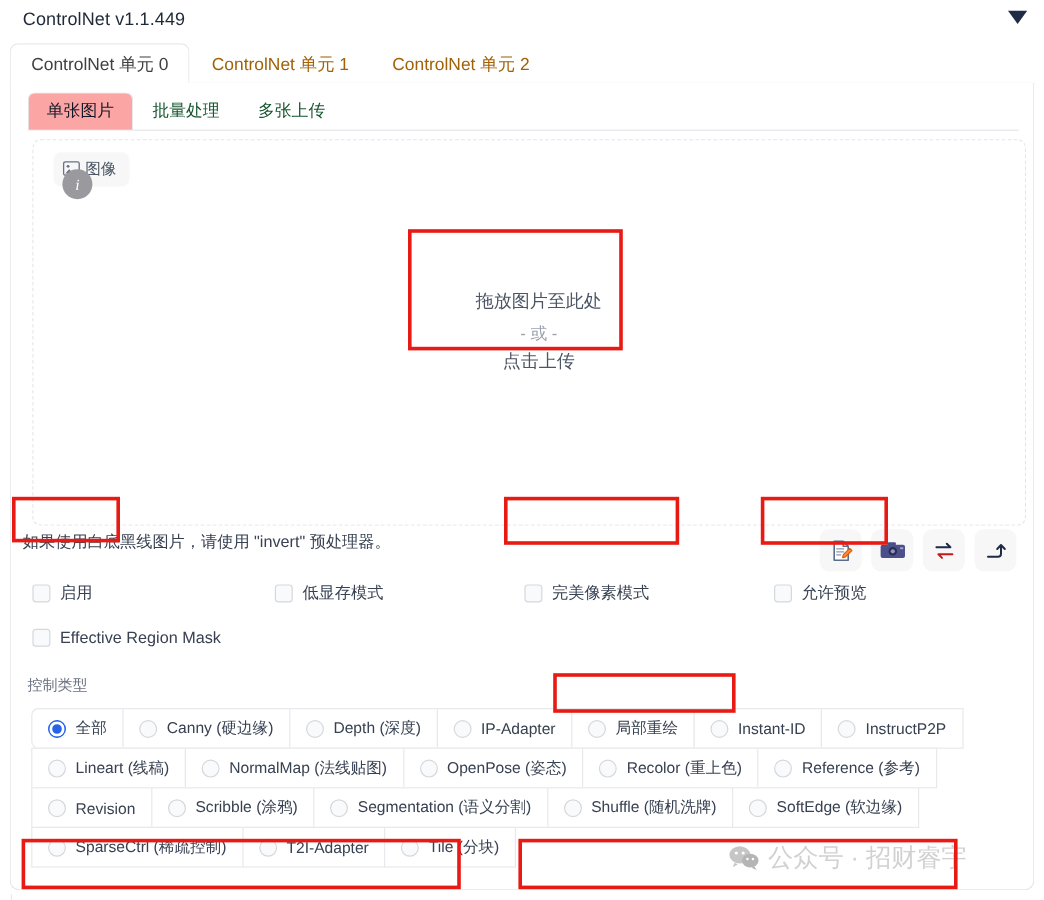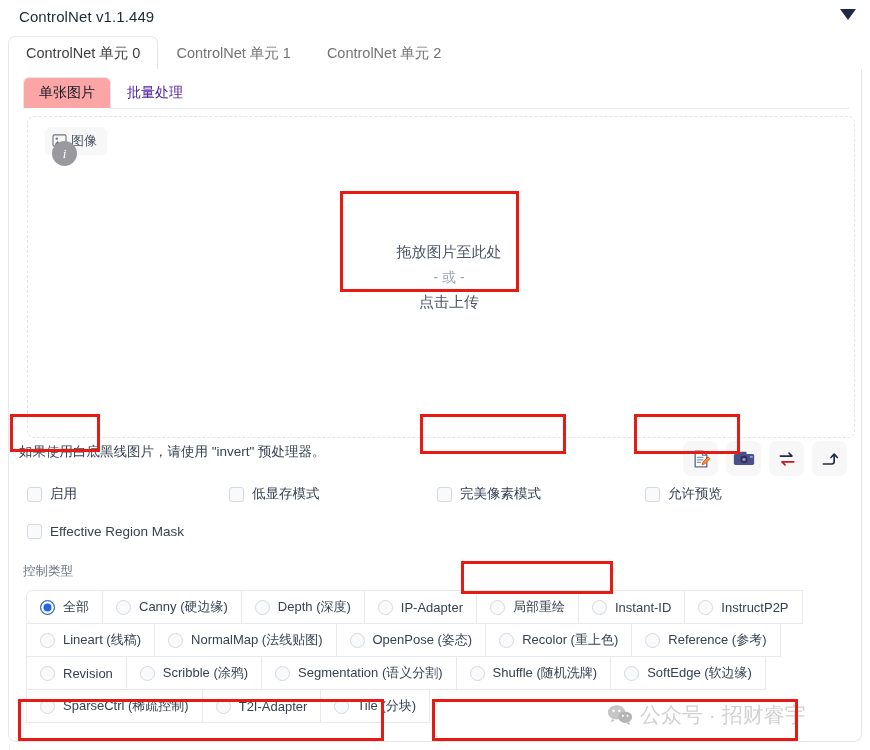--- a/index.html
+++ b/index.html
@@ -48,21 +48,21 @@
     left: 8px; top: 36px;
     width: 854px; height: 34px;
     display: flex; align-items: flex-end;
     border-bottom: 1px solid #e5e7eb;
   }
   .unit-tab {
     height: 34px;
     padding: 0 17px;
     display: flex; align-items: center;
     font-size: 14.5px;
-    color: #737373;
+    color: #a16207;
     cursor: pointer;
     white-space: nowrap;
     border: 1px solid transparent;
     border-radius: 7px 7px 0 0;
     position: relative;
     top: 1px;
   }
   .unit-tab.active {
     color: #404040;
     background: #ffffff;
@@ -88,21 +88,21 @@
     left: 14px; top: 8px;
     width: 826px; height: 32px;
     display: flex; align-items: flex-end;
     border-bottom: 1px solid #e5e7eb;
   }
   .src-tab {
     height: 32px;
     padding: 0 15px;
     display: flex; align-items: center;
     font-size: 14px;
-    color: #4c1d95;
+    color: #14532d;
     cursor: pointer;
     white-space: nowrap;
     border: 1px solid transparent;
     border-radius: 6px 6px 0 0;
     position: relative; top: 1px;
   }
   .src-tab.active {
     color: #111827;
     background: #fca5a5;
     border-color: #e5e7eb;
@@ -269,20 +269,21 @@
     <div class="unit-tab active">ControlNet 单元 0</div>
     <div class="unit-tab">ControlNet 单元 1</div>
     <div class="unit-tab">ControlNet 单元 2</div>
   </div>
 
   <div class="unit-panel">
 
     <div class="src-tabs">
       <div class="src-tab active">单张图片</div>
       <div class="src-tab">批量处理</div>
+      <div class="src-tab">多张上传</div>
     </div>
 
     <div class="dropzone">
       <div class="img-chip">
         <svg class="chip-ico" viewBox="0 0 16 14">
           <rect x="1" y="1" width="14" height="12" rx="1.5" fill="none" stroke="#6b7280" stroke-width="1.2"></rect>
           <circle cx="5" cy="5" r="1.3" fill="#6b7280"></circle>
           <path d="M2.5 11.5 L6 7.5 L8.8 10.2 L11 8 L13.5 11.5 Z" fill="#6b7280"></path>
         </svg>
         <span>图像</span>

